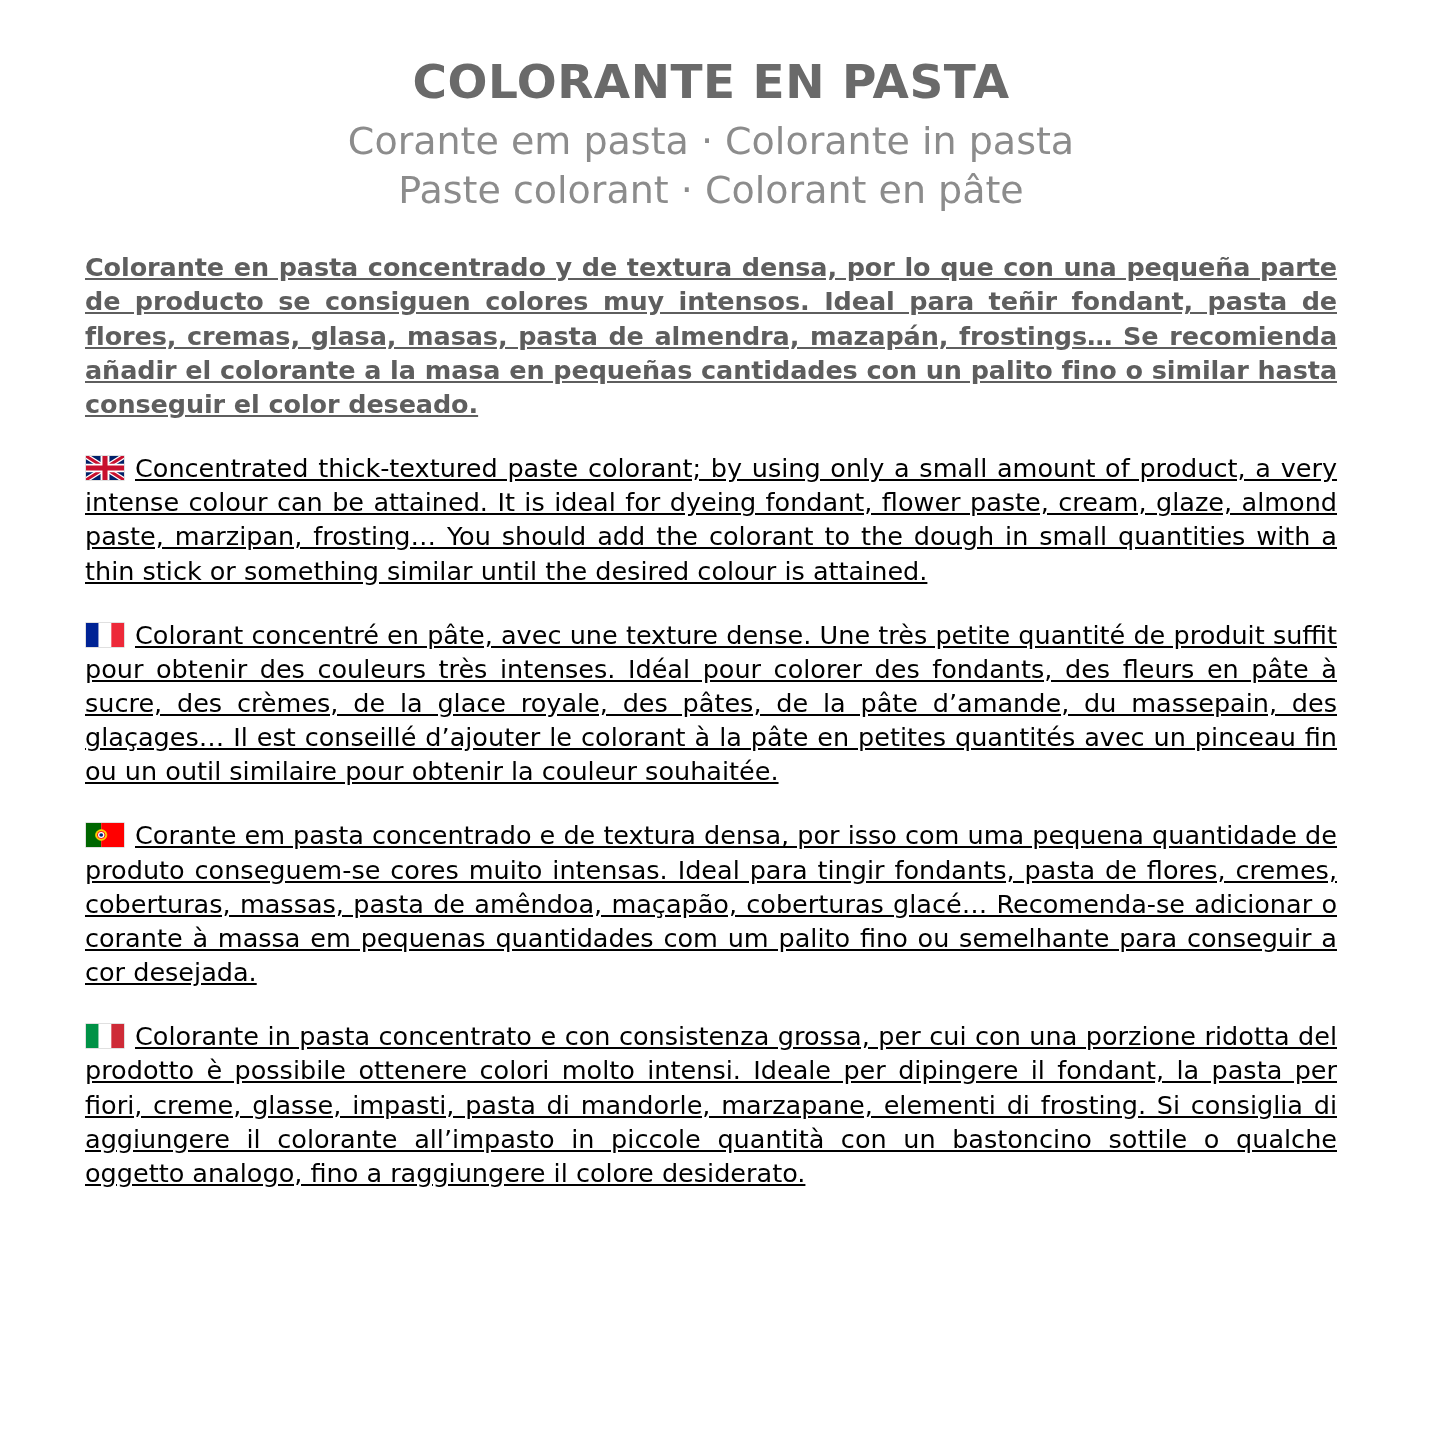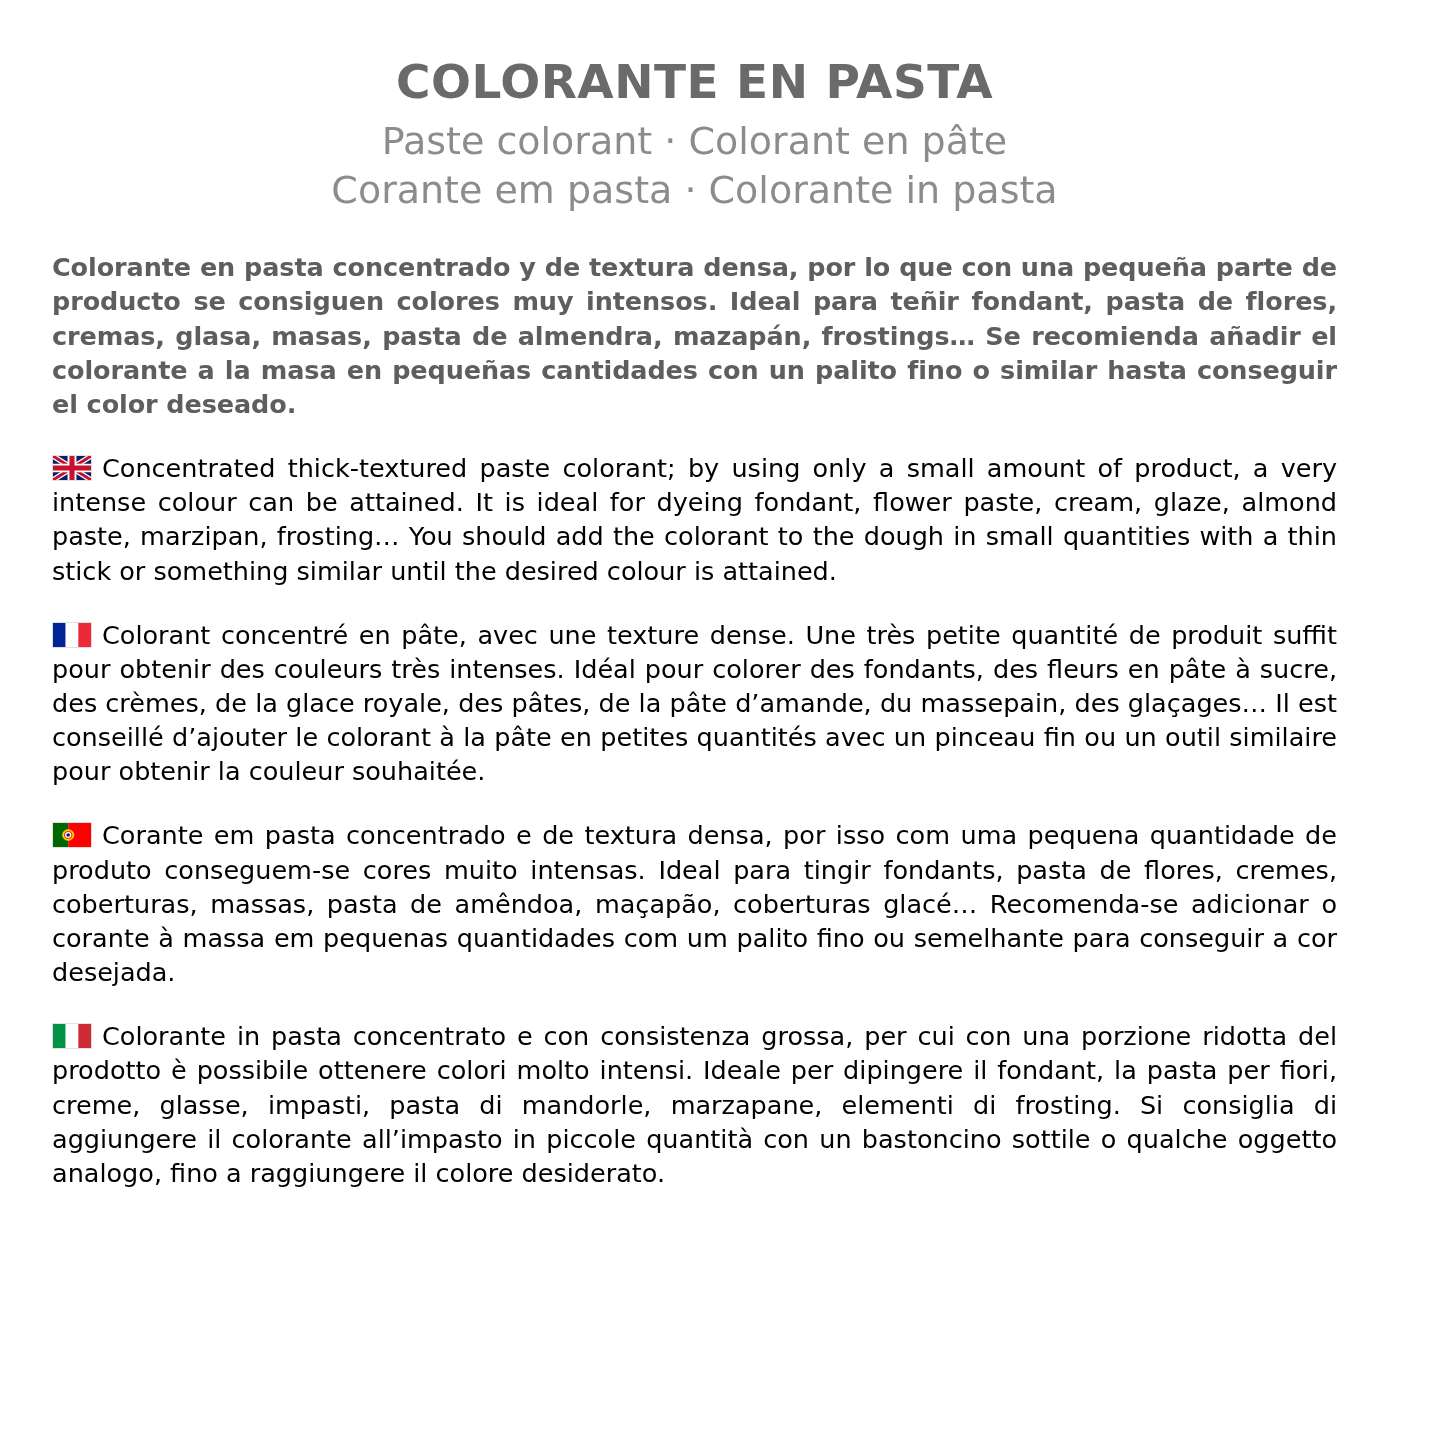--- a/index.html
+++ b/index.html
@@ -11,21 +11,21 @@
     width: 1445px;
     height: 1445px;
     font-family: "DejaVu Sans", sans-serif;
     color: #5b5b5b;
     overflow: hidden;
   }
   .page {
     width: 1445px;
     height: 1150px;
     box-sizing: border-box;
-    padding: 55px 108px 0 52px;
+    padding: 55px 108px 0 85px;
     position: relative;
   }
   .header {
     text-align: center;
     margin-bottom: 36px;
   }
   .title-main {
     font-family: "DejaVu Sans", sans-serif;
     font-weight: bold;
     font-size: 47px;
@@ -42,20 +42,21 @@
     line-height: 1.28;
     margin: 0;
   }
   .body-block {
     font-size: 25.5px;
     line-height: 1.34;
     text-align: justify;
     text-justify: inter-word;
     color: #6d6d6d;
     margin: 0 0 30px 0;
+    text-decoration: underline;
   }
   .body-block.intro {
     font-weight: bold;
     color: #5e5e5e;
     letter-spacing: -0.1px;
   }
   .body-block.lang {
     font-weight: normal;
     color: #000000;
   }
@@ -73,22 +74,22 @@
   }
   .flag svg { display: block; width: 100%; height: 100%; }
 </style>
 </head>
 <body>
 
 <div class="page">
 
   <div class="header">
     <h1 class="title-main">COLORANTE EN PASTA</h1>
+    <div class="title-sub">Corante em pasta · Colorante in pasta</div>
     <div class="title-sub">Paste colorant · Colorant en pâte</div>
-    <div class="title-sub">Corante em pasta · Colorante in pasta</div>
   </div>
 
   <p class="body-block intro">Colorante en pasta concentrado y de textura densa, por lo que con una pequeña parte de producto se consiguen colores muy intensos. Ideal para teñir fondant, pasta de flores, cremas, glasa, masas, pasta de almendra, mazapán, frostings… Se recomienda añadir el colorante a la masa en pequeñas cantidades con un palito fino o similar hasta conseguir el color deseado.</p>
 
   <p class="body-block lang"><span class="flag"><svg viewBox="0 0 60 40" preserveAspectRatio="none">
           <rect width="60" height="40" fill="#012169"></rect>
           <path d="M0,0 L60,40 M60,0 L0,40" stroke="#ffffff" stroke-width="9"></path>
           <path d="M0,0 L60,40 M60,0 L0,40" stroke="#C8102E" stroke-width="5"></path>
           <path d="M30,0 L30,40 M0,20 L60,20" stroke="#ffffff" stroke-width="14"></path>
           <path d="M30,0 L30,40 M0,20 L60,20" stroke="#C8102E" stroke-width="8"></path>

